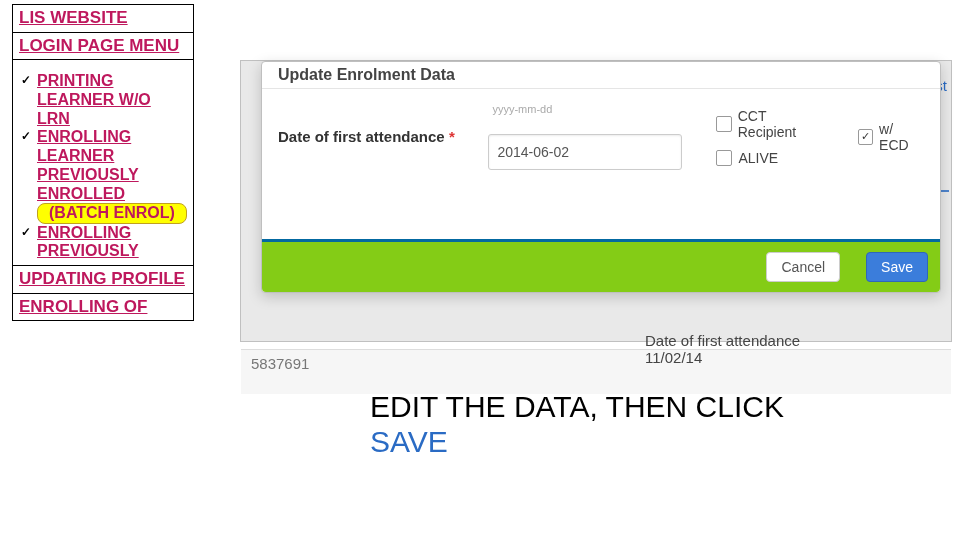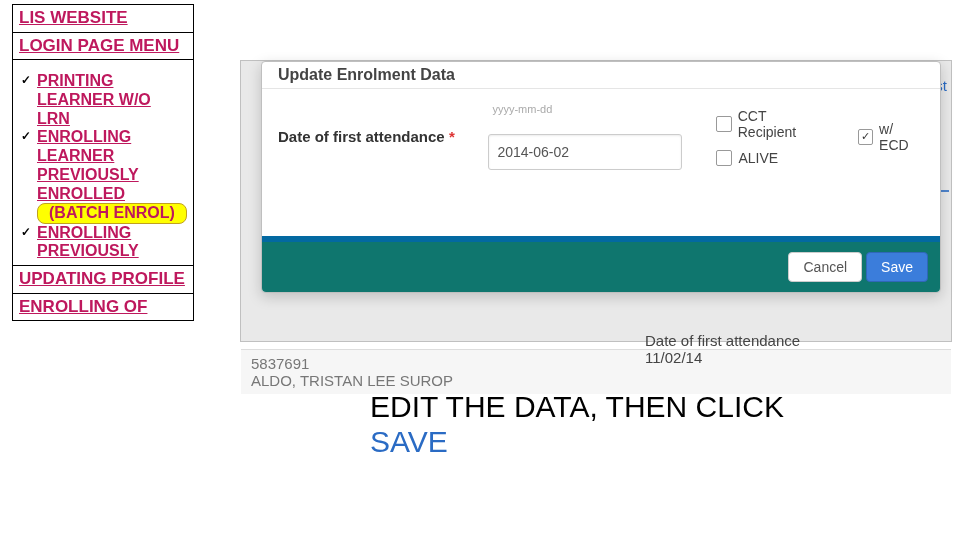--- a/index.html
+++ b/index.html
@@ -20,21 +20,21 @@
 .modal{position:absolute;left:20px;top:0;width:678px;height:230px;background:#fff;border:1px solid #bfbfbf;border-radius:4px;box-shadow:0 4px 14px rgba(0,0,0,0.18)}
 .mhdr{padding:4px 16px;border-bottom:1px solid #e5e5e5;font-weight:600;color:#444;font-size:16px}
 .mbody{padding:14px 16px}
 .mrow{display:flex;align-items:center;gap:20px}
 .mlbl{color:#333;font-size:15px;font-weight:700}
 .mlbl .req{color:#d33}
 .minp{width:176px;height:30px;border:1px solid #ccc;border-radius:3px;padding:2px 8px;font-size:14px;color:#555;box-shadow:inset 0 1px 2px rgba(0,0,0,0.08)}
 .cbcol{display:flex;flex-direction:column;gap:10px;margin-left:14px}
 .cb{display:flex;align-items:center;gap:6px;font-size:14px;color:#444}
 .cb .box{width:14px;height:14px;border:1px solid #999;border-radius:2px;display:flex;align-items:center;justify-content:center;font-size:11px;color:#333}
-.mftr{position:absolute;left:0;right:0;bottom:0;border-top:6px solid #0369a1;background:#0f766e;padding:10px 12px;display:flex;justify-content:flex-end;gap:4px;border-radius:0 0 4px 4px}
+.mftr{position:absolute;left:0;right:0;bottom:0;border-top:3px solid #0369a1;background:#84cc16;padding:10px 12px;display:flex;justify-content:flex-end;gap:26px;border-radius:0 0 4px 4px}
 .btn{padding:6px 14px;border-radius:4px;font-size:14px;cursor:pointer}
 .btn-cancel{background:#fff;border:1px solid #ccc;color:#555}
 .btn-save{background:#3b7ddb;border:1px solid #2f67b8;color:#fff}
 .instr{position:absolute;left:370px;top:390px;font-size:30px;color:#000;line-height:1.15}
 .instr .sv{color:#2a6bc4}
 .leftB{position:absolute;left:240px;top:94px;color:#444;font-size:27px;font-weight:bold}
 .leftLe{position:absolute;left:248px;top:176px;color:#aaa;font-size:15px}
 .sep{position:absolute;left:244px;right:2px;top:129px;height:2px;background:#4f84cc}
 </style>
 </head>
@@ -75,21 +75,20 @@
 
 <div class="shot">
   <div class="leftB">3 I</div>
   <div class="sep"></div>
   <div class="tablink">asterlist</div>
   <div class="leftLe">Le</div>
 
   <div class="bgrow"></div>
   <div class="bgtext">
     <span>5837691</span><br>
-    <span>ALDO, TRISTAN LEE SUROP</span>
   </div>
   <div class="bgdate">
     <span>Date of first attendance</span><br>
     <span>11/02/14</span>
   </div>
 
   <div class="modal">
     <div class="mhdr">Update Enrolment Data</div>
     <div class="mbody">
       <div class="mrow">

